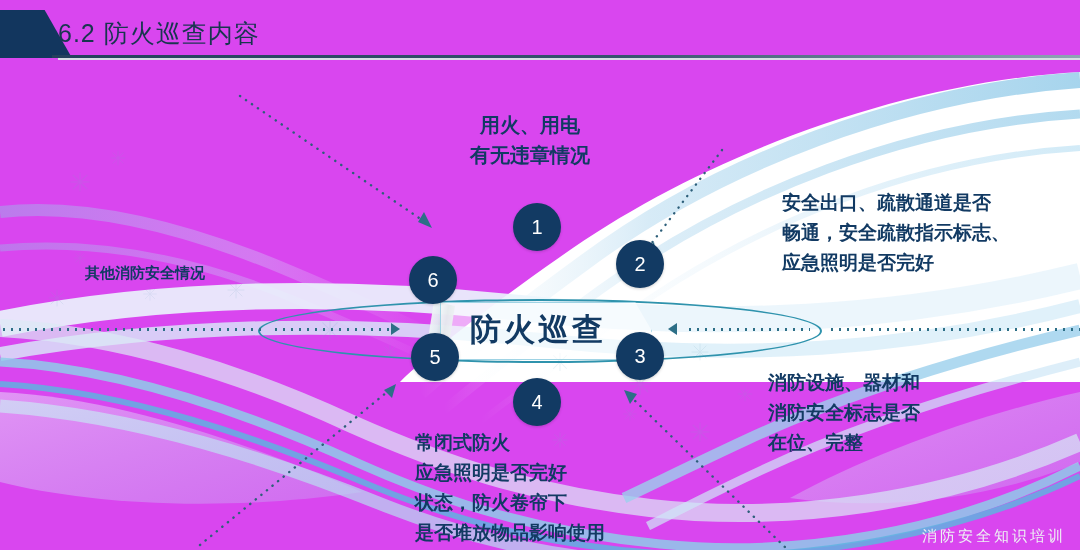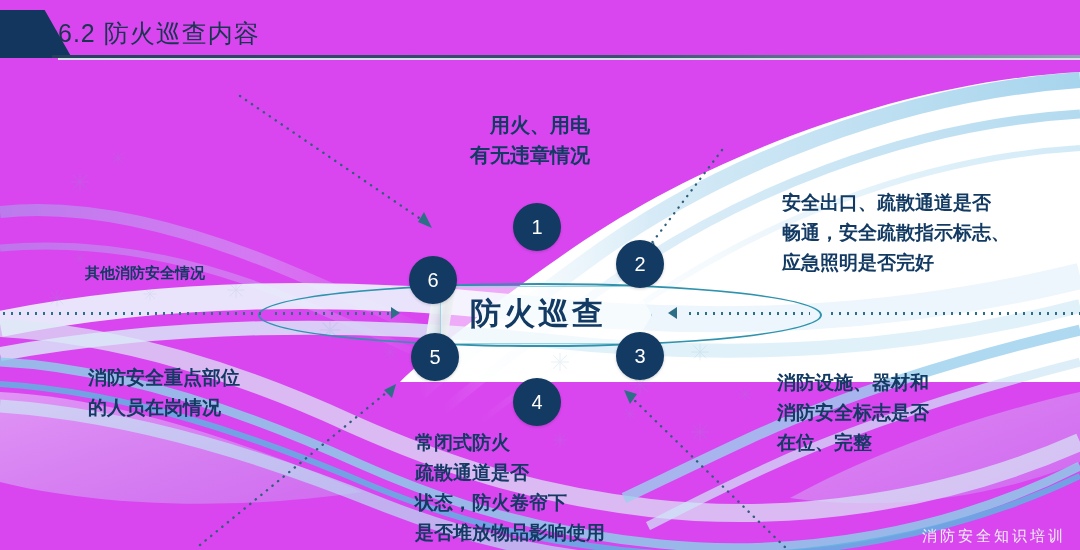--- a/index.html
+++ b/index.html
@@ -30,21 +30,21 @@
   .hdr-rule2{
     position:absolute;left:58px;top:58px;width:1022px;height:2px;
     background:#d7dee5;
   }
 
   
   .bg{position:absolute;left:0;top:62px;width:1080px;height:488px;overflow:hidden;}
   .bg svg{position:absolute;left:0;top:0;}
 
   
-  .center-wrap{position:absolute;left:0;top:0;width:1080px;height:468px;}
+  .center-wrap{position:absolute;left:0;top:16px;width:1080px;height:468px;}
 
   .ellipse{
     position:absolute;left:258px;top:283px;width:560px;height:60px;
     border:2.5px solid #2f93ad;border-radius:50%/50%;
     background:transparent;
   }
   .hexlabel{
     position:absolute;left:440px;top:286px;width:210px;height:56px;
   }
   .hexlabel .hx{
@@ -93,23 +93,23 @@
     font-size:20px;font-weight:400;
     display:flex;align-items:center;justify-content:center;
     box-shadow:0 1px 3px rgba(0,0,0,.18);
   }
 
   
   .callout{
     position:absolute;color:#123a63;font-weight:bold;
     font-size:19px;line-height:30px;white-space:pre-line;
   }
-  .callout.c1{left:470px;top:110px;text-align:right;font-size:20px;}
+  .callout.c1{left:470px;top:110px;text-align:center;font-size:20px;}
   .callout.c2{left:782px;top:168px;font-size:19px;margin-top:20px;}
-  .callout.c3{left:768px;top:368px;font-size:19px;margin-left:9px;}
+  .callout.c3{left:768px;top:368px;font-size:19px;}
   .callout.c4{left:415px;top:428px;font-size:19px;}
   .callout.c5{left:88px;top:363px;font-size:19px;}
   .callout.c6{left:85px;top:258px;font-size:15px;}
 
   
   .arrows{position:absolute;left:0;top:0;width:1080px;height:550px;}
 
   .watermark{
     position:absolute;right:14px;bottom:4px;
     font-size:15px;color:#eef1f4;letter-spacing:3px;white-space:nowrap;
@@ -322,21 +322,19 @@
 
   <div class="callout c1">用火、用电
 有无违章情况</div>
   <div class="callout c2">安全出口、疏散通道是否
 畅通，安全疏散指示标志、
 应急照明是否完好</div>
   <div class="callout c3">消防设施、器材和
 消防安全标志是否
 在位、完整</div>
   <div class="callout c4">常闭式防火
-疏散通道是否
+应急照明是否完好
 状态，防火卷帘下
 是否堆放物品影响使用</div>
-  <div class="callout c5">消防安全重点部位
-的人员在岗情况</div>
   <div class="callout c6">其他消防安全情况</div>
 
   <div class="watermark">消防安全知识培训</div>
 </div>
 
 </body></html>

